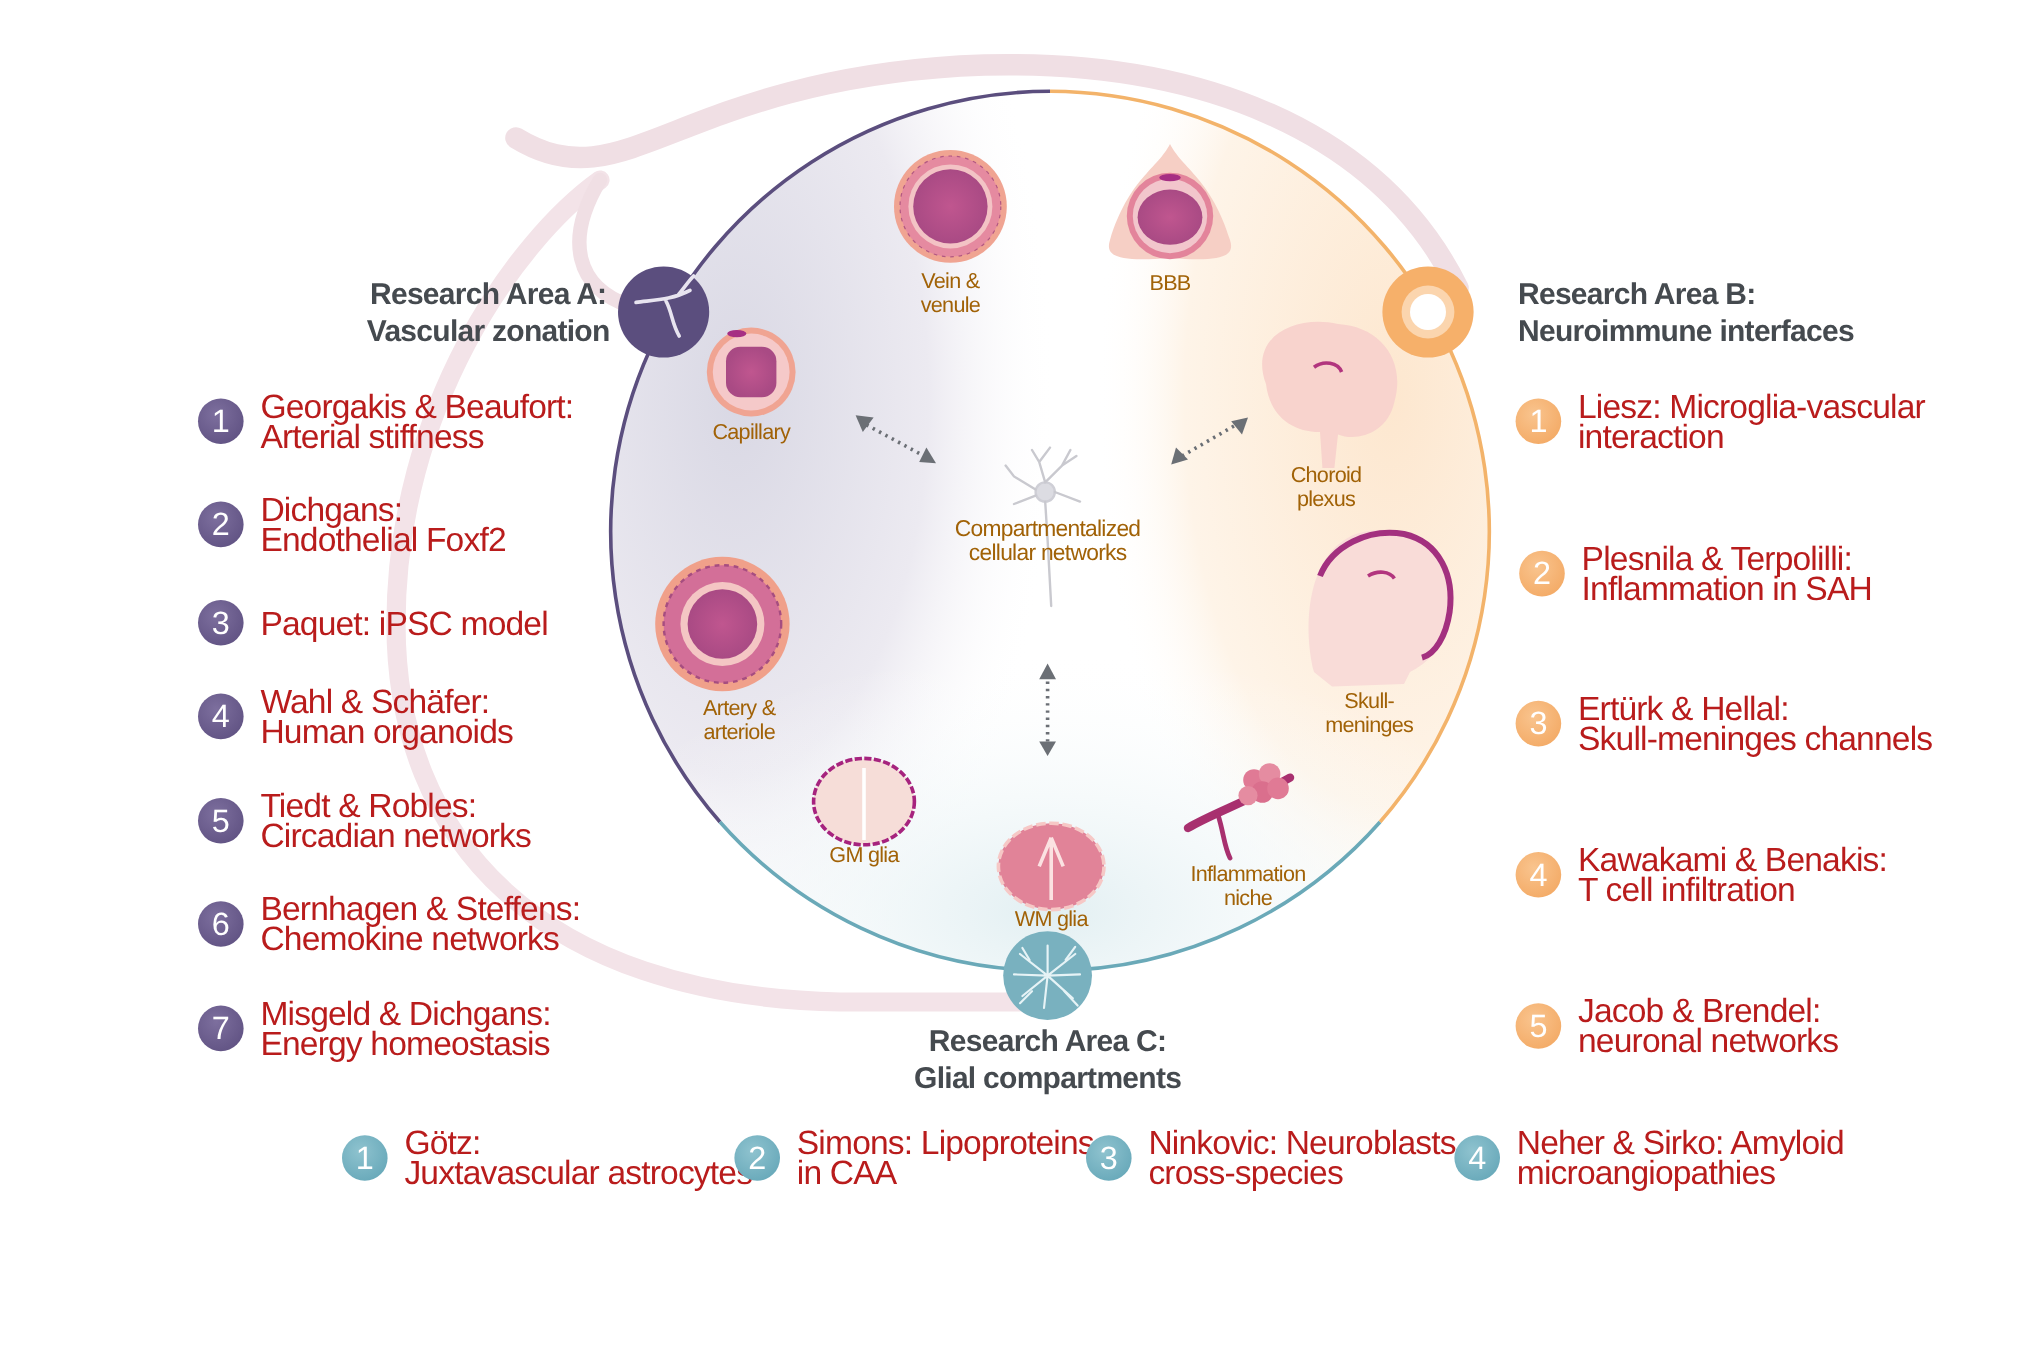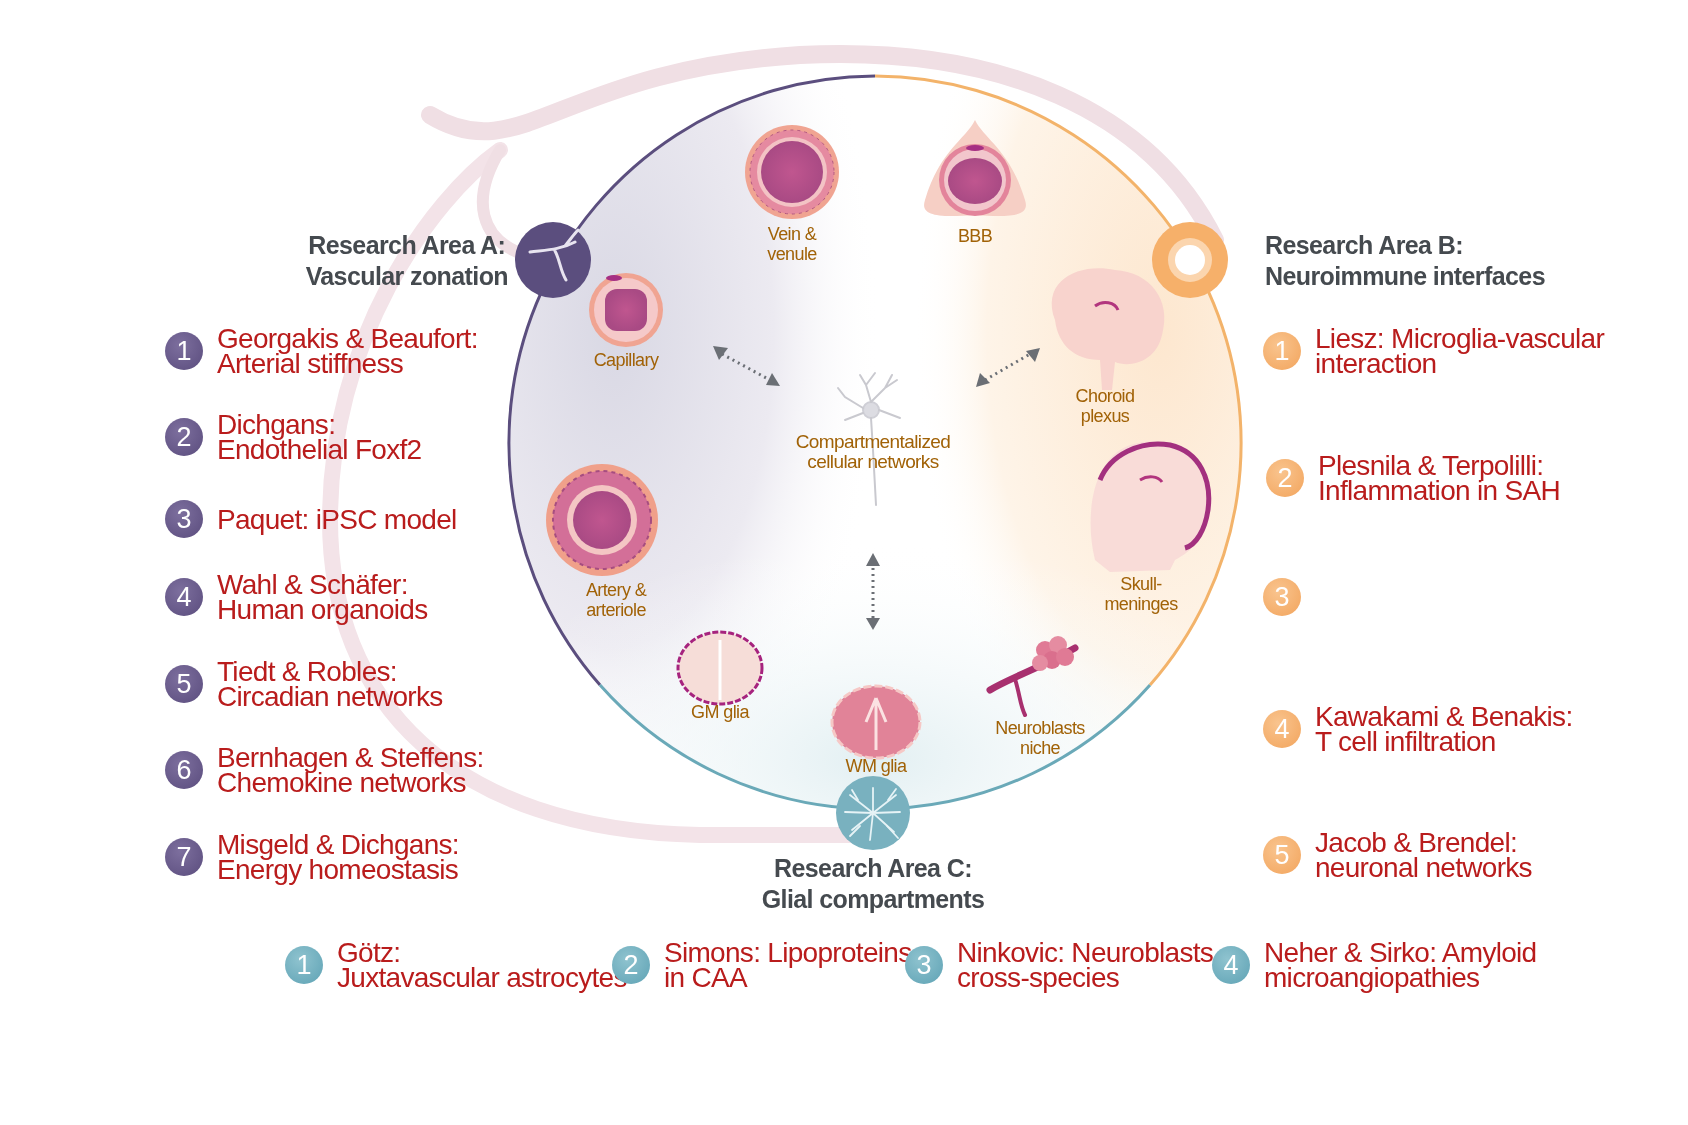--- a/index.html
+++ b/index.html
@@ -197,21 +197,21 @@
     <span>Skull-</span>
     <span>meninges</span>
   </div>
   <div class="ill-label" style="left:720px;top:702px;">
     <span>GM glia</span>
   </div>
   <div class="ill-label" style="left:876px;top:756px;">
     <span>WM glia</span>
   </div>
   <div class="ill-label" style="left:1040px;top:718px;">
-    <span>Neuroblasts</span>
+    <span>Inflammation</span>
     <span>niche</span>
   </div>
 
   <div class="area-title" style="right:1180px;top:230px;text-align:center;">
     <div>Research Area A:</div>
     <div>Vascular zonation</div>
   </div>
   <div id="list-a">
       <div class="item" style="left: 165px; top: 326px;">
         <div class="badge purple">1</div>
@@ -278,20 +278,24 @@
       </div>
       <div class="item" style="left: 1266px; top: 453px;">
         <div class="badge orange">2</div>
         <div class="item-text">
           <span>Plesnila &amp; Terpolilli:</span>
           <span>Inflammation in SAH</span>
         </div>
       </div>
       <div class="item" style="left: 1263px; top: 578px;">
         <div class="badge orange">3</div>
+        <div class="item-text">
+          <span>Ertürk &amp; Hellal:</span>
+          <span>Skull-meninges channels</span>
+        </div>
       </div>
       <div class="item" style="left: 1263px; top: 704px;">
         <div class="badge orange">4</div>
         <div class="item-text">
           <span>Kawakami &amp; Benakis:</span>
           <span>T cell infiltration</span>
         </div>
       </div>
       <div class="item" style="left: 1263px; top: 830px;">
         <div class="badge orange">5</div>

